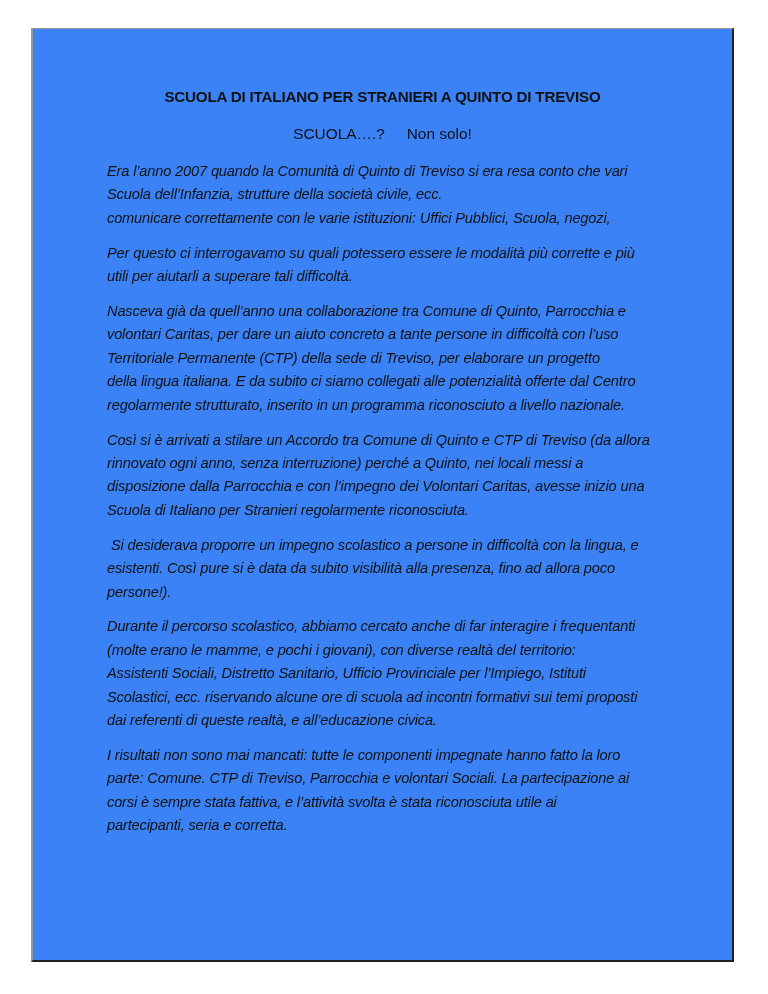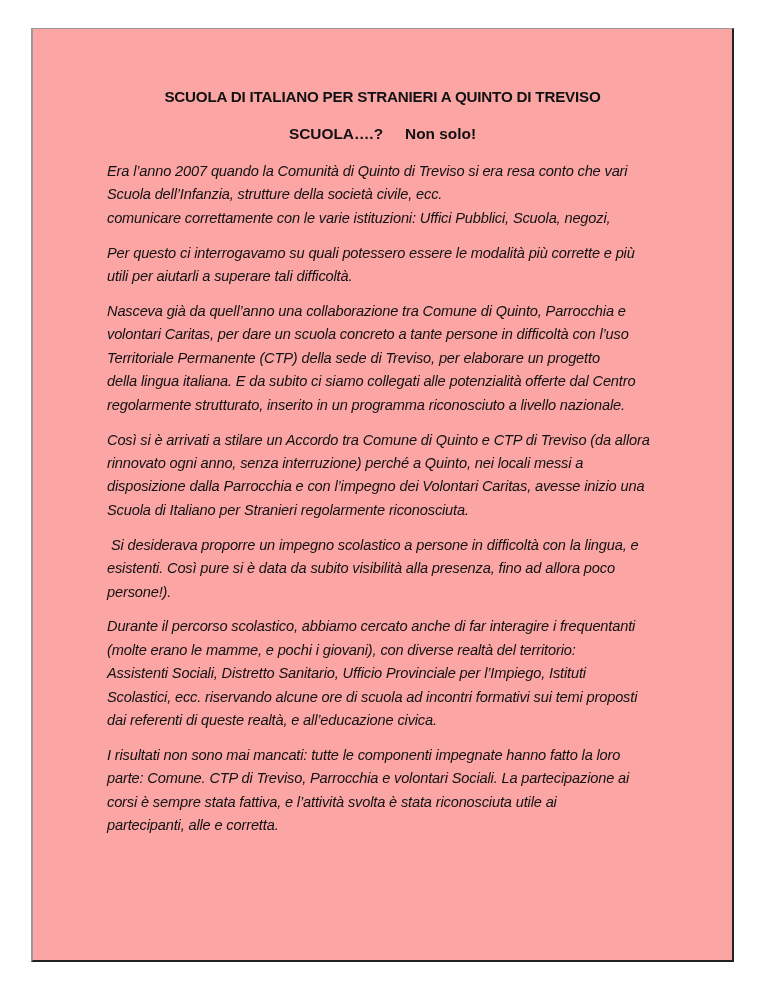--- a/index.html
+++ b/index.html
@@ -19,40 +19,40 @@
       position: absolute;
       left: 31px;
       top: 28px;
       width: 703px;
       height: 934px;
       box-sizing: border-box;
       border-left: 2px solid #9a9a9a;
       border-top: 1px solid #9a9a9a;
       border-right: 2px solid #222222;
       border-bottom: 2px solid #222222;
-      background: #fca5a5;
+      background: #3b82f6;
     }
     .title {
       position: absolute;
       left: 0;
       width: 100%;
       top: 59px;
       text-align: center;
       font-weight: bold;
       font-size: 15.2px;
       letter-spacing: -0.2px;
       white-space: nowrap;
     }
     .subtitle {
       position: absolute;
       left: 0;
       width: 100%;
       top: 96px;
       text-align: center;
-      font-weight: bold;
+      font-weight: normal;
       font-size: 15.4px;
       white-space: nowrap;
     }
     .subtitle span.gap {
       display: inline-block;
       width: 22px;
     }
     .body-text {
       position: absolute;
       left: 74px;
@@ -85,21 +85,21 @@
       <span class="line">Era l’anno 2007 quando la Comunità di Quinto di Treviso si era resa conto che vari</span>
       <span class="line">Scuola dell’Infanzia, strutture della società civile, ecc.</span>
       <span class="line">comunicare correttamente con le varie istituzioni: Uffici Pubblici, Scuola, negozi,</span>
     </p>
     <p>
       <span class="line">Per questo ci interrogavamo su quali potessero essere le modalità più corrette e più</span>
       <span class="line">utili per aiutarli a superare tali difficoltà.</span>
     </p>
     <p>
       <span class="line">Nasceva già da quell’anno una collaborazione tra Comune di Quinto, Parrocchia e</span>
-      <span class="line">volontari Caritas, per dare un scuola concreto a tante persone in difficoltà con l’uso</span>
+      <span class="line">volontari Caritas, per dare un aiuto concreto a tante persone in difficoltà con l’uso</span>
       <span class="line">Territoriale Permanente (CTP) della sede di Treviso, per elaborare un progetto</span>
       <span class="line">della lingua italiana. E da subito ci siamo collegati alle potenzialità offerte dal Centro</span>
       <span class="line">regolarmente strutturato, inserito in un programma riconosciuto a livello nazionale.</span>
     </p>
     <p>
       <span class="line">Così si è arrivati a stilare un Accordo tra Comune di Quinto e CTP di Treviso (da allora</span>
       <span class="line">rinnovato ogni anno, senza interruzione) perché a Quinto, nei locali messi a</span>
       <span class="line">disposizione dalla Parrocchia e con l’impegno dei Volontari Caritas, avesse inizio una</span>
       <span class="line">Scuola di Italiano per Stranieri regolarmente riconosciuta.</span>
     </p>
@@ -112,16 +112,16 @@
       <span class="line">Durante il percorso scolastico, abbiamo cercato anche di far interagire i frequentanti</span>
       <span class="line">(molte erano le mamme, e pochi i giovani), con diverse realtà del territorio:</span>
       <span class="line">Assistenti Sociali, Distretto Sanitario, Ufficio Provinciale per l’Impiego, Istituti</span>
       <span class="line">Scolastici, ecc. riservando alcune ore di scuola ad incontri formativi sui temi proposti</span>
       <span class="line">dai referenti di queste realtà, e all’educazione civica.</span>
     </p>
     <p>
       <span class="line">I risultati non sono mai mancati: tutte le componenti impegnate hanno fatto la loro</span>
       <span class="line">parte: Comune. CTP di Treviso, Parrocchia e volontari Sociali. La partecipazione ai</span>
       <span class="line">corsi è sempre stata fattiva, e l’attività svolta è stata riconosciuta utile ai</span>
-      <span class="line">partecipanti, alle e corretta.</span>
+      <span class="line">partecipanti, seria e corretta.</span>
     </p>
   </div>
 </div>
 
 </body></html>

